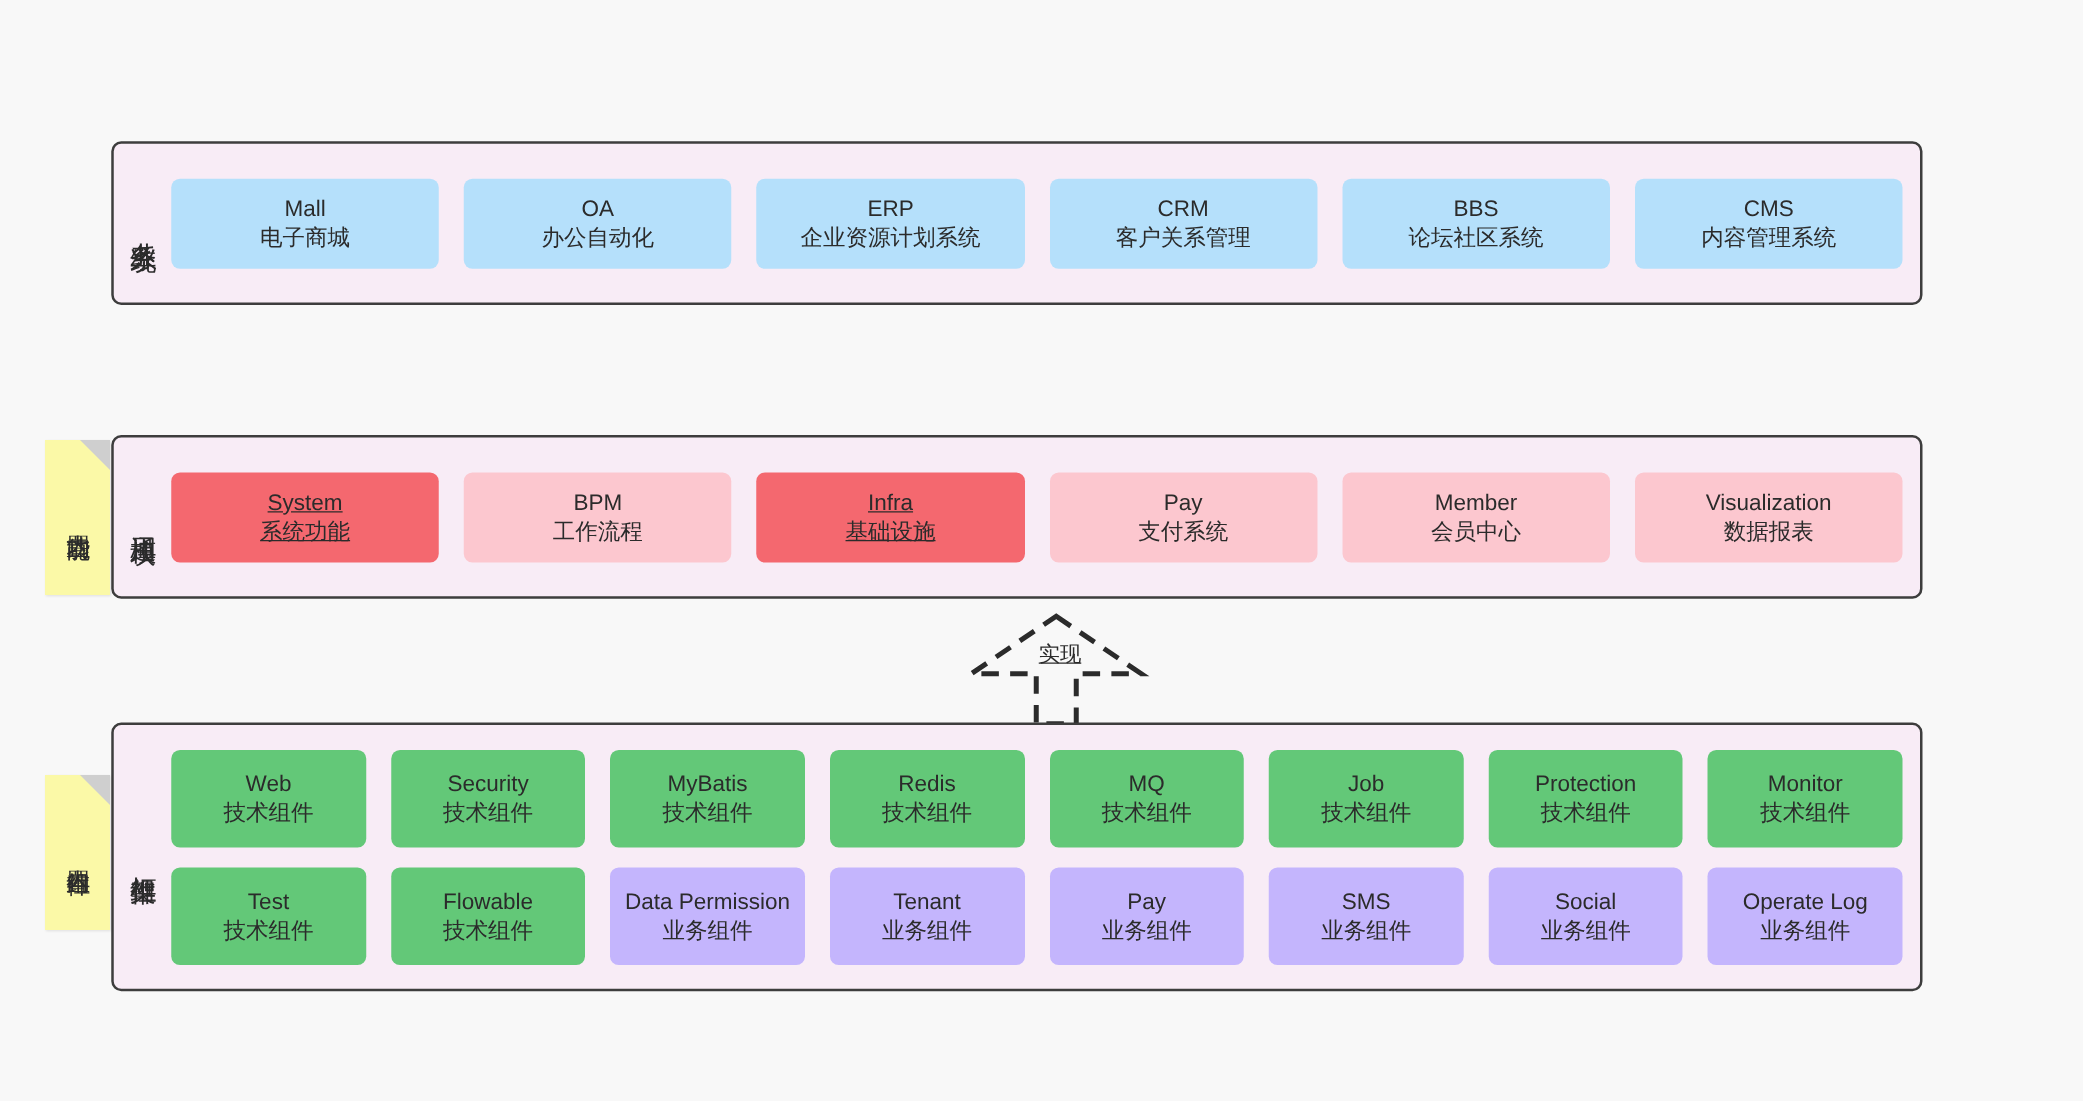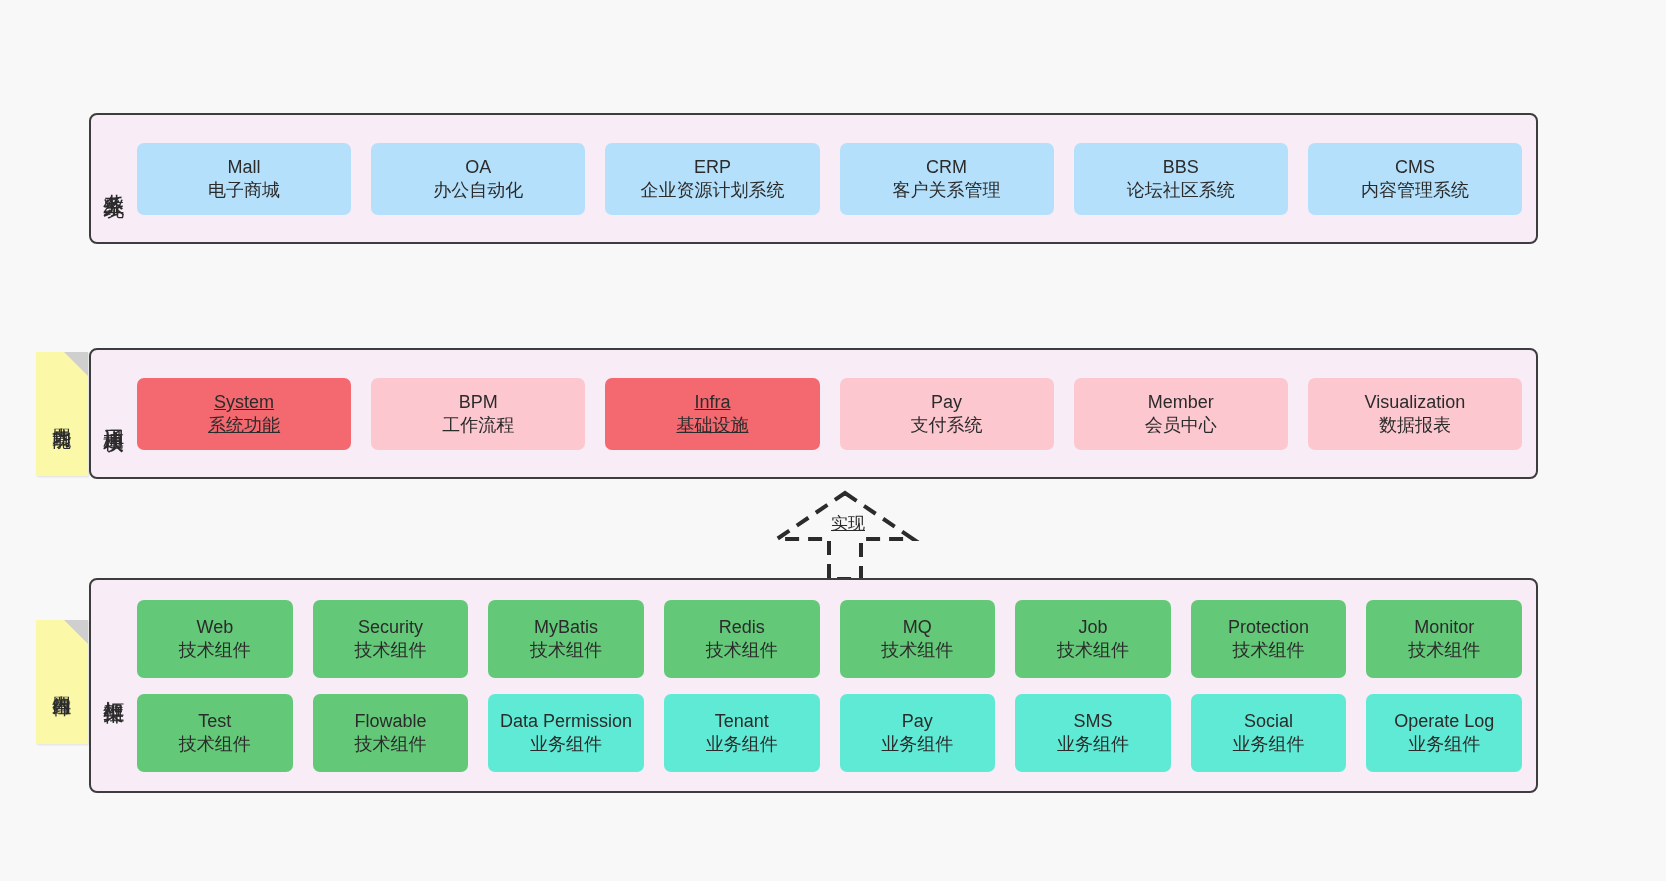--- a/index.html
+++ b/index.html
@@ -76,21 +76,21 @@
     padding: 4px 6px;
   }
   .card .t-en { display: block; }
   .card .t-cn { display: block; }
 
   
   .c-blue       { background: #b5e0fb; }
   .c-red        { background: #f4686f; text-decoration: underline; }
   .c-pink       { background: #fcc7cf; }
   .c-green      { background: #63c878; }
-  .c-greenlight { background: #5eead4; }
+  .c-greenlight { background: #c4b5fd; }
 
   
   #layer-business { left: 89px;  top: 113px; width: 1449px; height: 131px; }
   #layer-business .card { height: 72px; }
 
   #layer-common   { left: 89px;  top: 348px; width: 1449px; height: 131px; }
   #layer-common .card { height: 72px; }
 
   #layer-framework{ left: 89px;  top: 578px; width: 1449px; height: 215px; }
   #layer-framework .card { height: 78px; justify-content: center; }

